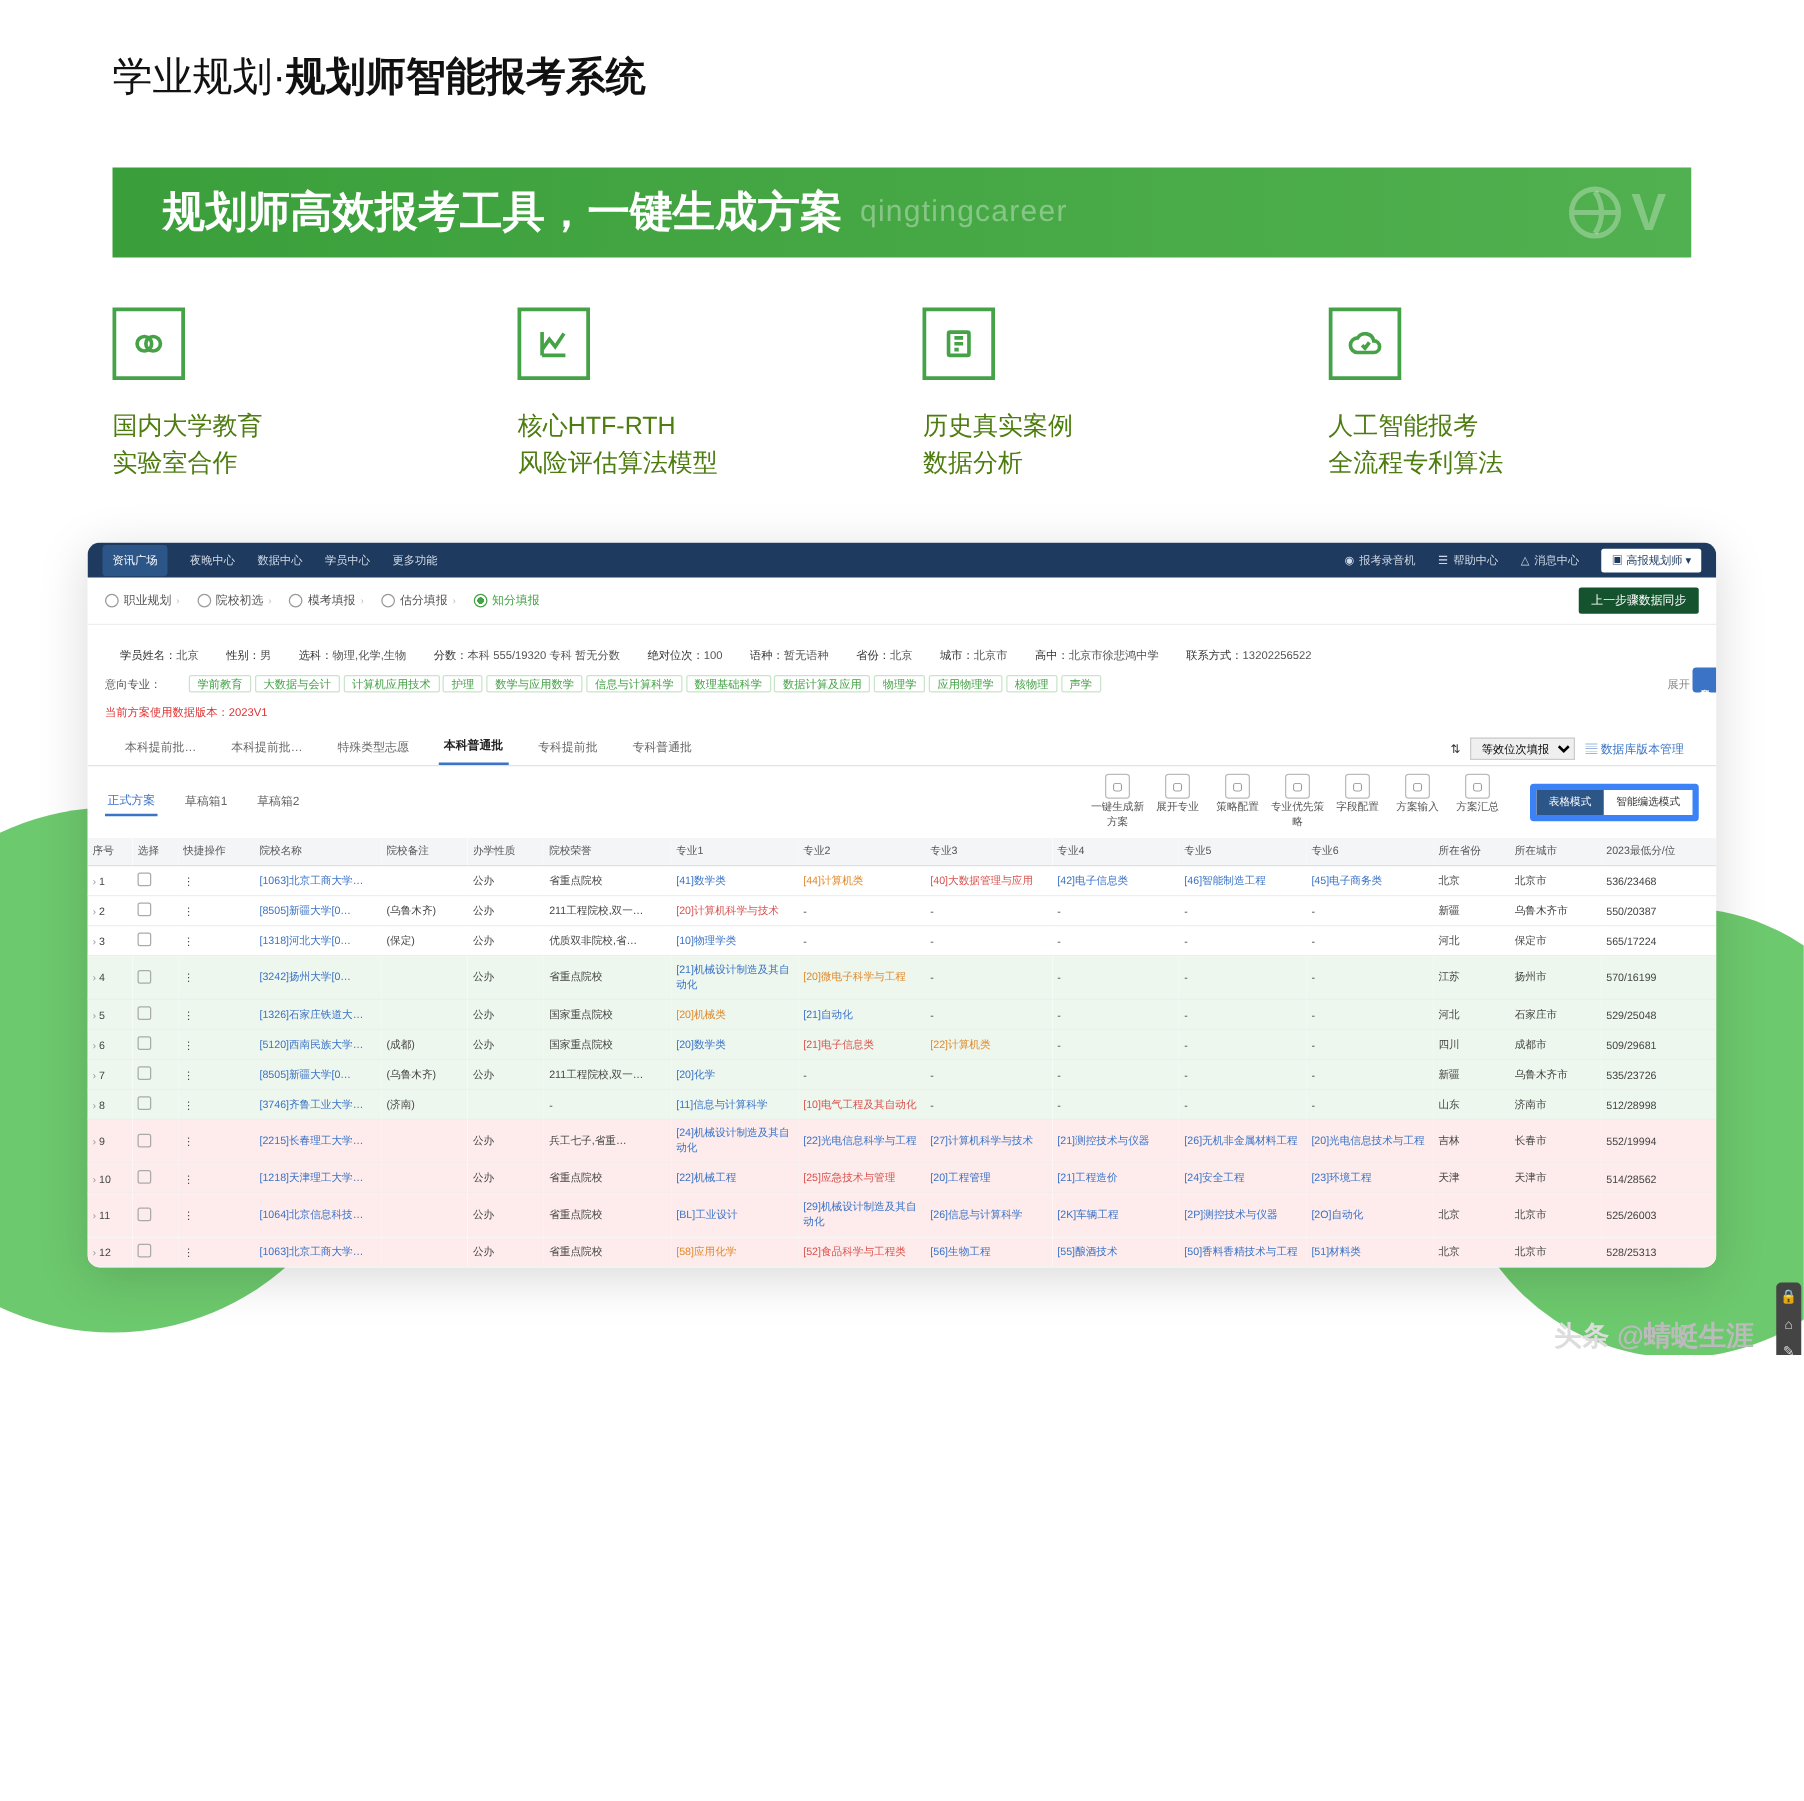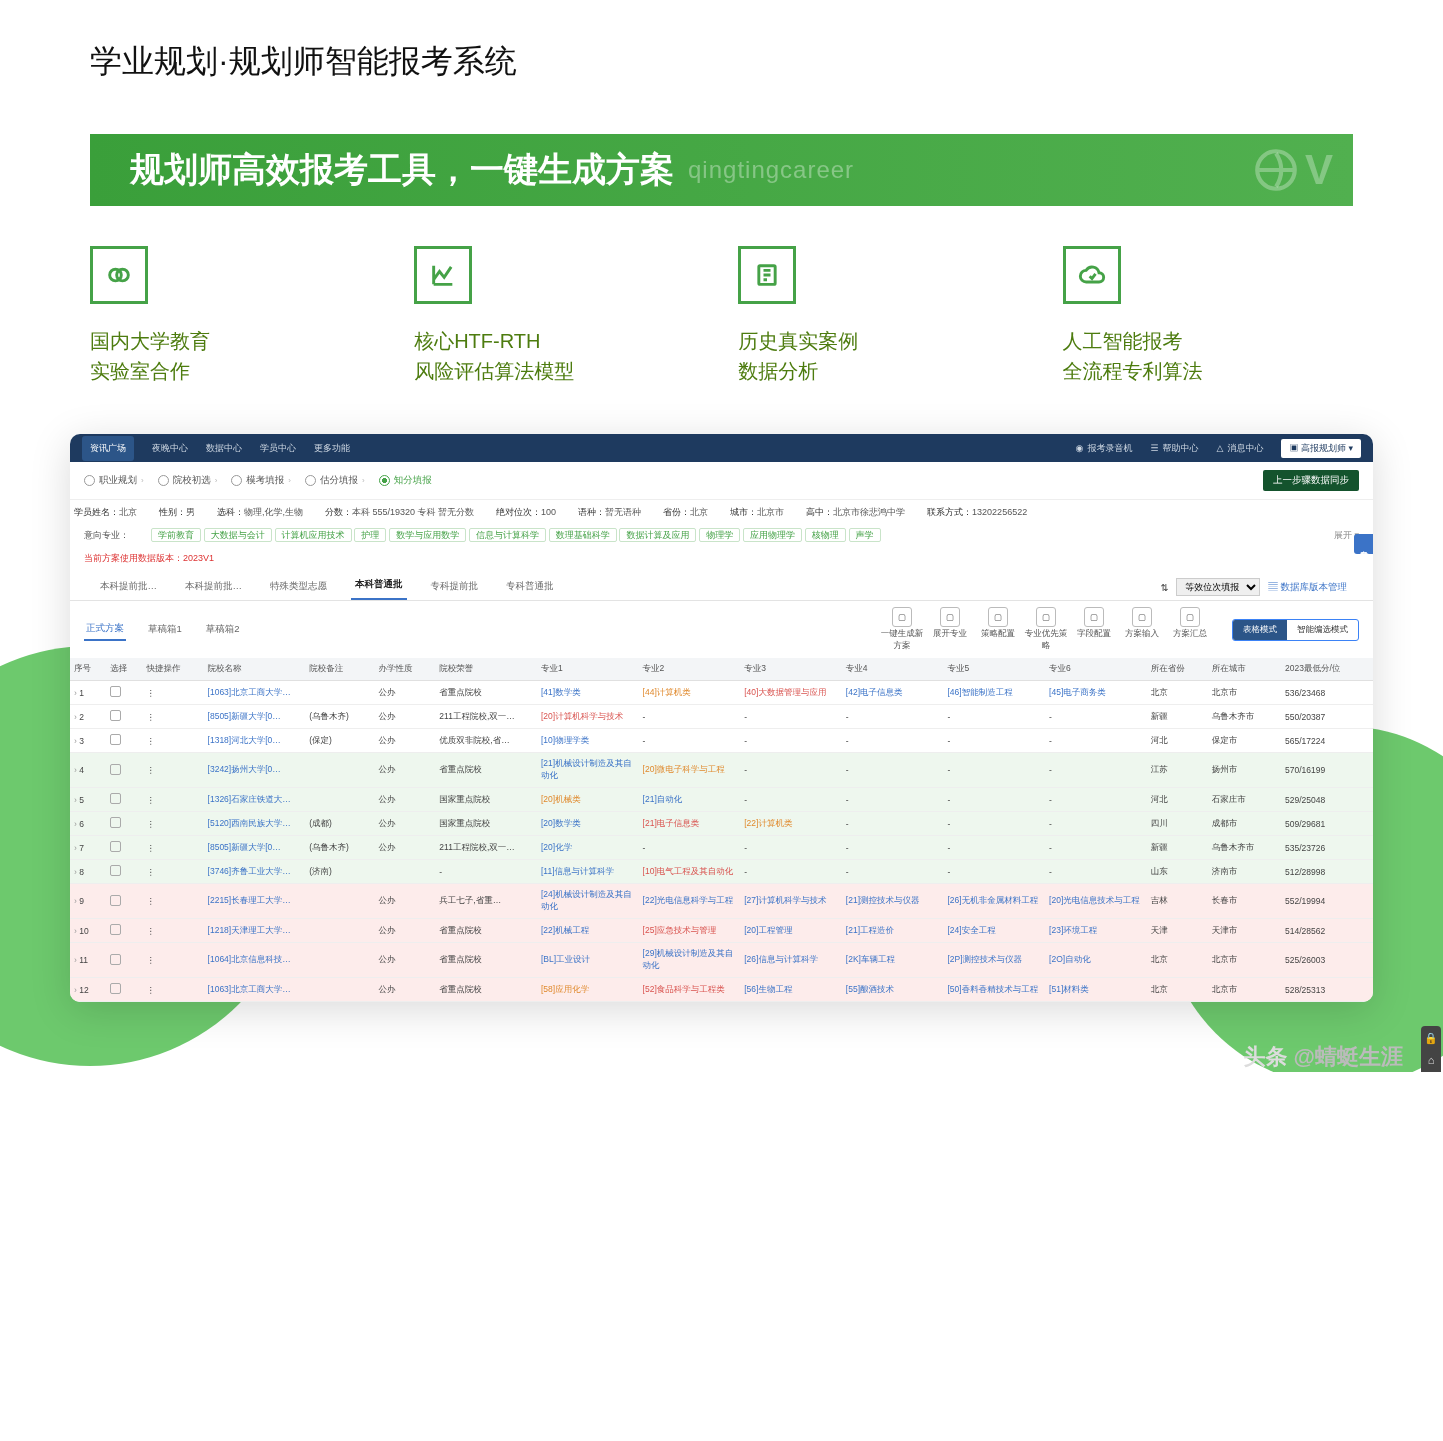--- a/index.html
+++ b/index.html
@@ -1,21 +1,21 @@
 <!DOCTYPE html>
 <html><head>
 <meta charset="utf-8">
 <style>
 * { margin: 0; padding: 0; box-sizing: border-box; }
 body { font-family: "PingFang SC","Microsoft YaHei",sans-serif; background: #fff; width: 1443px; }
 
 
 #top { padding: 40px 90px 20px 90px; }
 #top h1 { font-size: 32px; font-weight: 400; color: #111; }
-#top h1 b { font-weight: 400; }
+#top h1 b { font-weight: 700; }
 #banner { margin: 50px 0 40px 0; height: 72px; background: linear-gradient(to right,#3a9f3a,#51b04f); position: relative; display: flex; align-items: center; padding-left: 40px; }
 #banner .txt { color: #fff; font-size: 34px; font-weight: 600; }
 #banner .watermark { color: rgba(255,255,255,.35); font-size: 24px; margin-left: 14px; letter-spacing: 1px; }
 #banner .logo { position: absolute; right: 20px; top: 50%; transform: translateY(-50%); display: flex; align-items: center; gap: 4px; color: rgba(255,255,255,.3); font-size: 42px; font-weight: 700; }
 #banner .logo svg{ stroke: rgba(255,255,255,.3); }
 #features { display: flex; justify-content: space-between; }
 .feat { width: 23%; }
 .feat .icbox { width: 58px; height: 58px; border: 3px solid #45a247; display: flex; align-items: center; justify-content: center; margin-bottom: 22px; }
 .feat .icbox svg { stroke: #45a247; fill: none; stroke-width: 2.5; }
 .feat p { font-size: 20px; color: #4d7c0f; line-height: 1.5; }
@@ -37,21 +37,21 @@
 
 .steps { padding: 8px 14px; display: flex; align-items: center; gap: 14px; border-bottom: 1px solid #eee; font-size: 9.5px; }
 .step { display: flex; align-items: center; gap: 4px; color: #555; }
 .step::before { content: ""; width: 9px; height: 9px; border: 1.2px solid #999; border-radius: 50%; display: inline-block; }
 .step.cur { color: #45a247; }
 .step.cur::before { border-color: #45a247; background: radial-gradient(circle,#45a247 40%,transparent 44%); }
 .step .chev { color: #bbb; font-size: 8px; }
 .btn-sync{ margin-left:auto; background:#14532d;color:#fff;padding:4px 10px;border-radius:2px; }
 
 
-.inforow { padding: 6px 4px; font-size: 9px; color: #555; display: flex; flex-wrap: wrap; gap: 10px 22px; align-items: center; }
+.inforow { padding: 6px 26px; font-size: 9px; color: #555; display: flex; flex-wrap: wrap; gap: 10px 22px; align-items: center; margin-top: 12px; }
 .inforow b{ color:#333; font-weight:400; }
 .tagrow { padding: 4px 14px 8px 14px; display:flex; gap:18px; align-items:flex-start; flex-wrap:wrap;}
 .tagrow .lbl{ font-size:9px; color:#555; margin-right:4px;}
 .tag { border:1px solid #c9e4c9; color:#45a247; padding:1px 6px; font-size:9px; border-radius:2px; }
 .expand{ margin-left:auto; font-size:9px;color:#888;}
 .redline{ color:#d33; font-size:9px; padding:2px 14px 6px 14px; }
 
 
 .batchtabs{ border-bottom:1px solid #e3e3e3; padding:0 26px; display:flex; gap:20px; font-size:9.5px; align-items:flex-end; }
 .batchtabs .t{ padding:7px 4px; color:#666; cursor:pointer; }
@@ -59,21 +59,21 @@
 .batchtabs .right{ margin-left:auto; display:flex; gap:8px; align-items:center; padding-bottom:4px;}
 .batchtabs select{ font-size:9px; border:1px solid #ccc; padding:2px 4px;}
 .batchtabs .linkblue{ color:#3b73c7; }
 
 .subtabs{ padding:6px 14px; display:flex; gap:20px; align-items:center; font-size:9.5px;}
 .subtabs .t{ color:#666; padding:4px 2px; cursor:pointer;}
 .subtabs .t.on{ color:#3b73c7; border-bottom:2px solid #3b73c7;}
 .subtabs .tools{ margin-left:auto; display:flex; gap:4px;}
 .toolbtn{ width:44px; font-size:8.5px; text-align:center; color:#555; }
 .toolbtn .ic{ width:20px;height:20px; margin:0 auto 1px auto; border:1px solid #bbb; border-radius:3px; display:flex;align-items:center;justify-content:center;}
-.modepair{ display:flex; border:1px solid #3b82f6; border-radius:3px; overflow:hidden; font-size:8.5px;}
+.modepair{ display:flex; border:5px solid #3b82f6; border-radius:3px; overflow:hidden; font-size:8.5px;}
 .modepair div{ padding:4px 10px;}
 .modepair .on{ background:#2c5588;color:#fff;}
 
 
 .tbl{ width:100%; border-collapse:collapse; font-size:8.5px; }
 .tbl th{ background:#f3f5f7; font-weight:500; color:#555; padding:5px 4px; border-bottom:1px solid #e0e0e0; text-align:left; white-space:nowrap;}
 .tbl td{ padding:5px 4px; border-bottom:1px solid #eee; vertical-align:middle; color:#444;}
 .tbl tr.g td{ background:#eef7ee;}
 .tbl tr.r td{ background:#fdeceb;}
 .tbl .lnk{ color:#3b73c7; }

